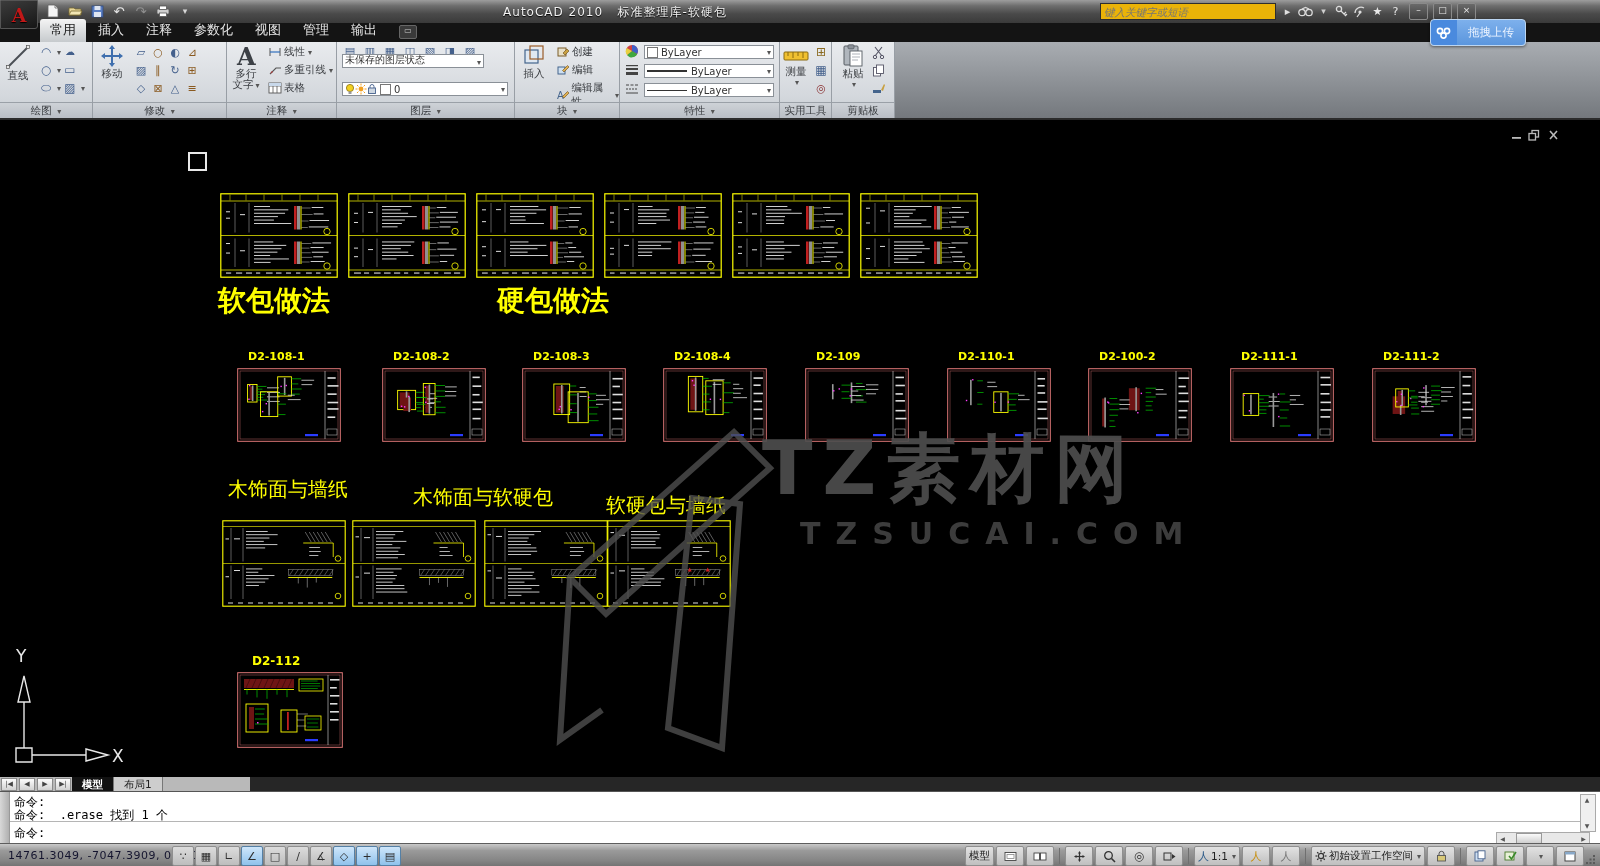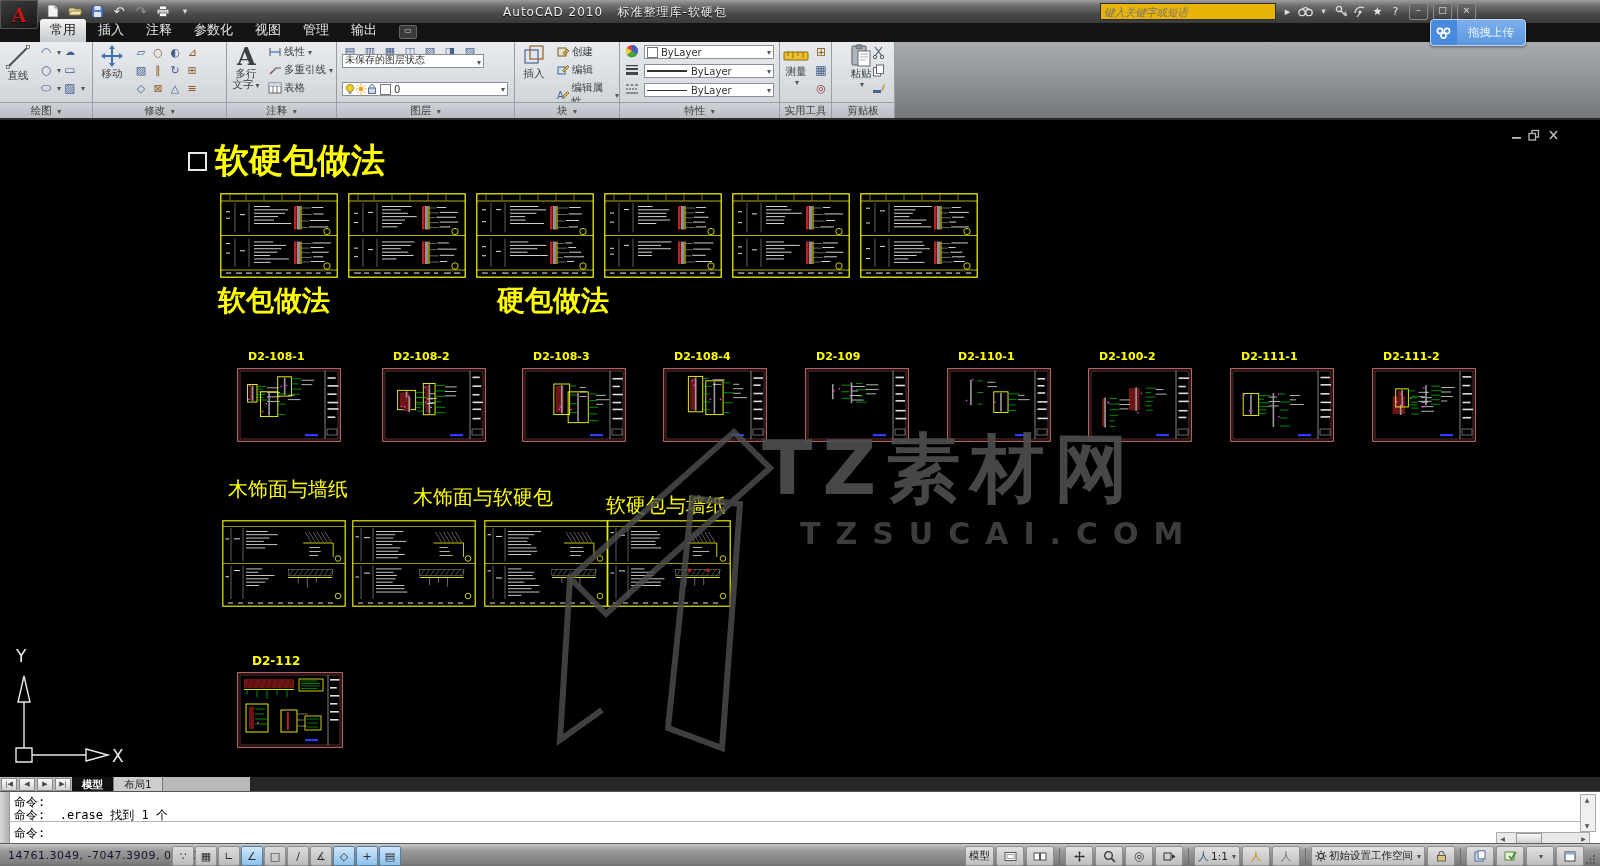--- a/index.html
+++ b/index.html
@@ -534,21 +534,21 @@
           <span class="mini">
             <b style="font-weight:normal;color:#8a3030;font-size:11px;line-height:1;">◎</b>
           </span>
         </div>
     </div>
     <div class="pf"><span>实用工具</span> <span class="car">▾</span></div>
   </div>
 
   <div class="panel" style="left:832px;width:63px;">
     <div class="pc">
-      <div class="bigbtn" style="left:14px;width:30px;">
+      <div class="bigbtn" style="left:6px;width:30px;">
         <span>
             <svg width="22" height="24" viewBox="0 0 22 24">
               <rect x="2" y="2" width="14" height="19" rx="1" fill="#b0b6bd" stroke="#565c63" stroke-width="1"></rect>
               <rect x="6" y="0.8" width="6" height="4" rx="1" fill="#8a9097" stroke="#565c63" stroke-width="0.8"></rect>
               <rect x="8" y="7" width="12" height="15" fill="#fff" stroke="#565c63" stroke-width="0.9"></rect>
               <path d="M10 10 H18 M10 13 H18 M10 16 H16" stroke="#9aa0a7" stroke-width="0.8"></path>
             </svg>
           </span>
         <span>粘贴</span>
         <span class="car">▾</span>
@@ -588,21 +588,20 @@
   <div class="abs" style="left:1510px;top:8px;">
     <svg width="50" height="14" viewBox="0 0 50 14">
       <rect x="2" y="9" width="9" height="1.8" fill="#b9b9b9"></rect>
       <rect x="22" y="2.5" width="6.5" height="6.5" fill="none" stroke="#b9b9b9" stroke-width="1.3"></rect>
       <rect x="19" y="5.5" width="6.5" height="6.5" fill="#000" stroke="#b9b9b9" stroke-width="1.3"></rect>
       <path d="M40 3 L47 11 M47 3 L40 11" stroke="#b9b9b9" stroke-width="1.6"></path>
     </svg>
   </div>
 
   <div class="abs" style="left:188px;top:32px;width:15px;height:15px;border:2px solid #e8e8e8;"></div>
-  <div class="ylabel" style="left:215px;top:18px;font-size:34px;font-weight:bold;">软硬包做法</div>
 
   <div id="sheets-layer" class="abs" style="left:0;top:0;width:1588px;height:657px;">
       <div class="sheetbox" style="left: 220px; top: 73px; width: 118px; height: 85px;">
         <svg width="118" height="85" viewBox="0 0 118 85">
           <rect x="0.8" y="0.8" width="116.4" height="83.4" fill="none" stroke="#ffff00" stroke-width="1.2"></rect>
           <line x1="1" y1="8" x2="117" y2="8" stroke="#ffff00" stroke-width="0.7"></line>
           <line x1="10" y1="1.5" x2="10" y2="7.5" stroke="#cccc00" stroke-width="0.6"></line>
           <line x1="26" y1="1.5" x2="26" y2="7.5" stroke="#cccc00" stroke-width="0.6"></line>
           <line x1="44" y1="1.5" x2="44" y2="7.5" stroke="#cccc00" stroke-width="0.6"></line>
           <line x1="62" y1="1.5" x2="62" y2="7.5" stroke="#cccc00" stroke-width="0.6"></line>

